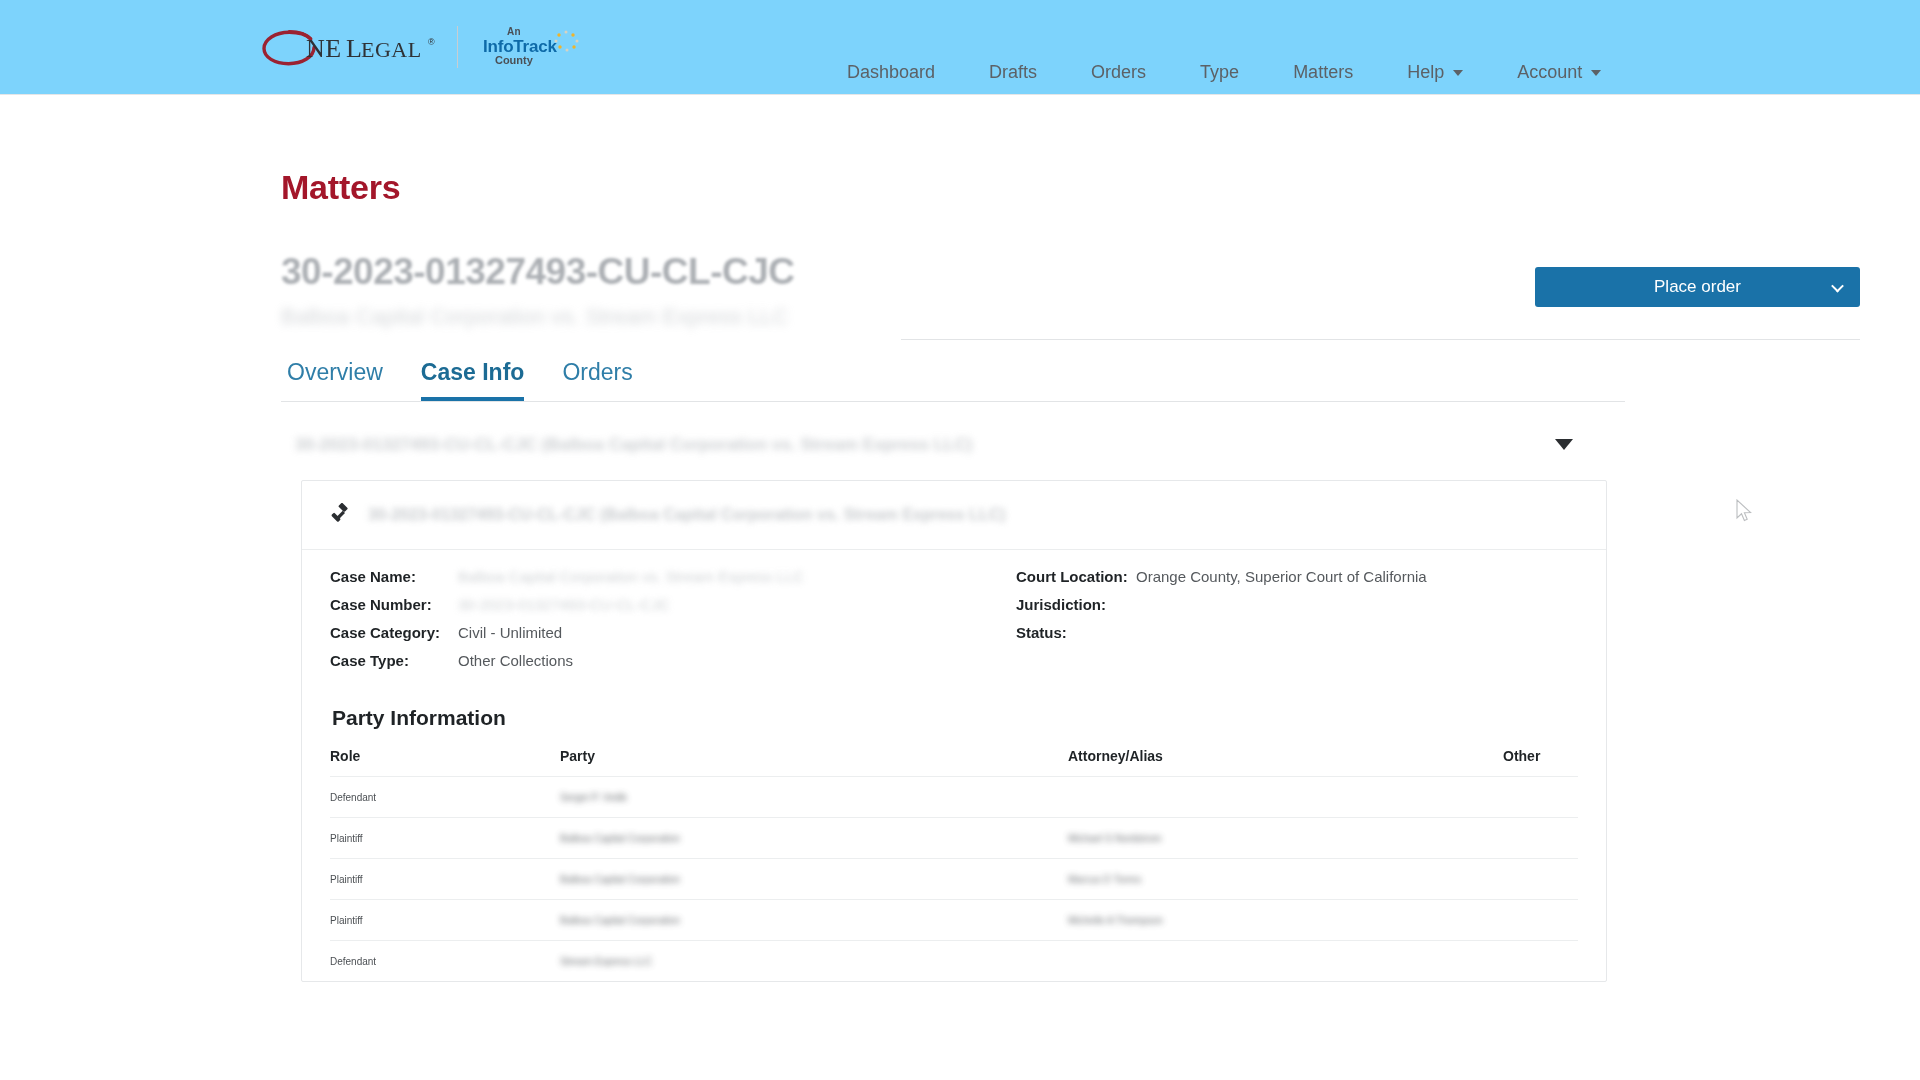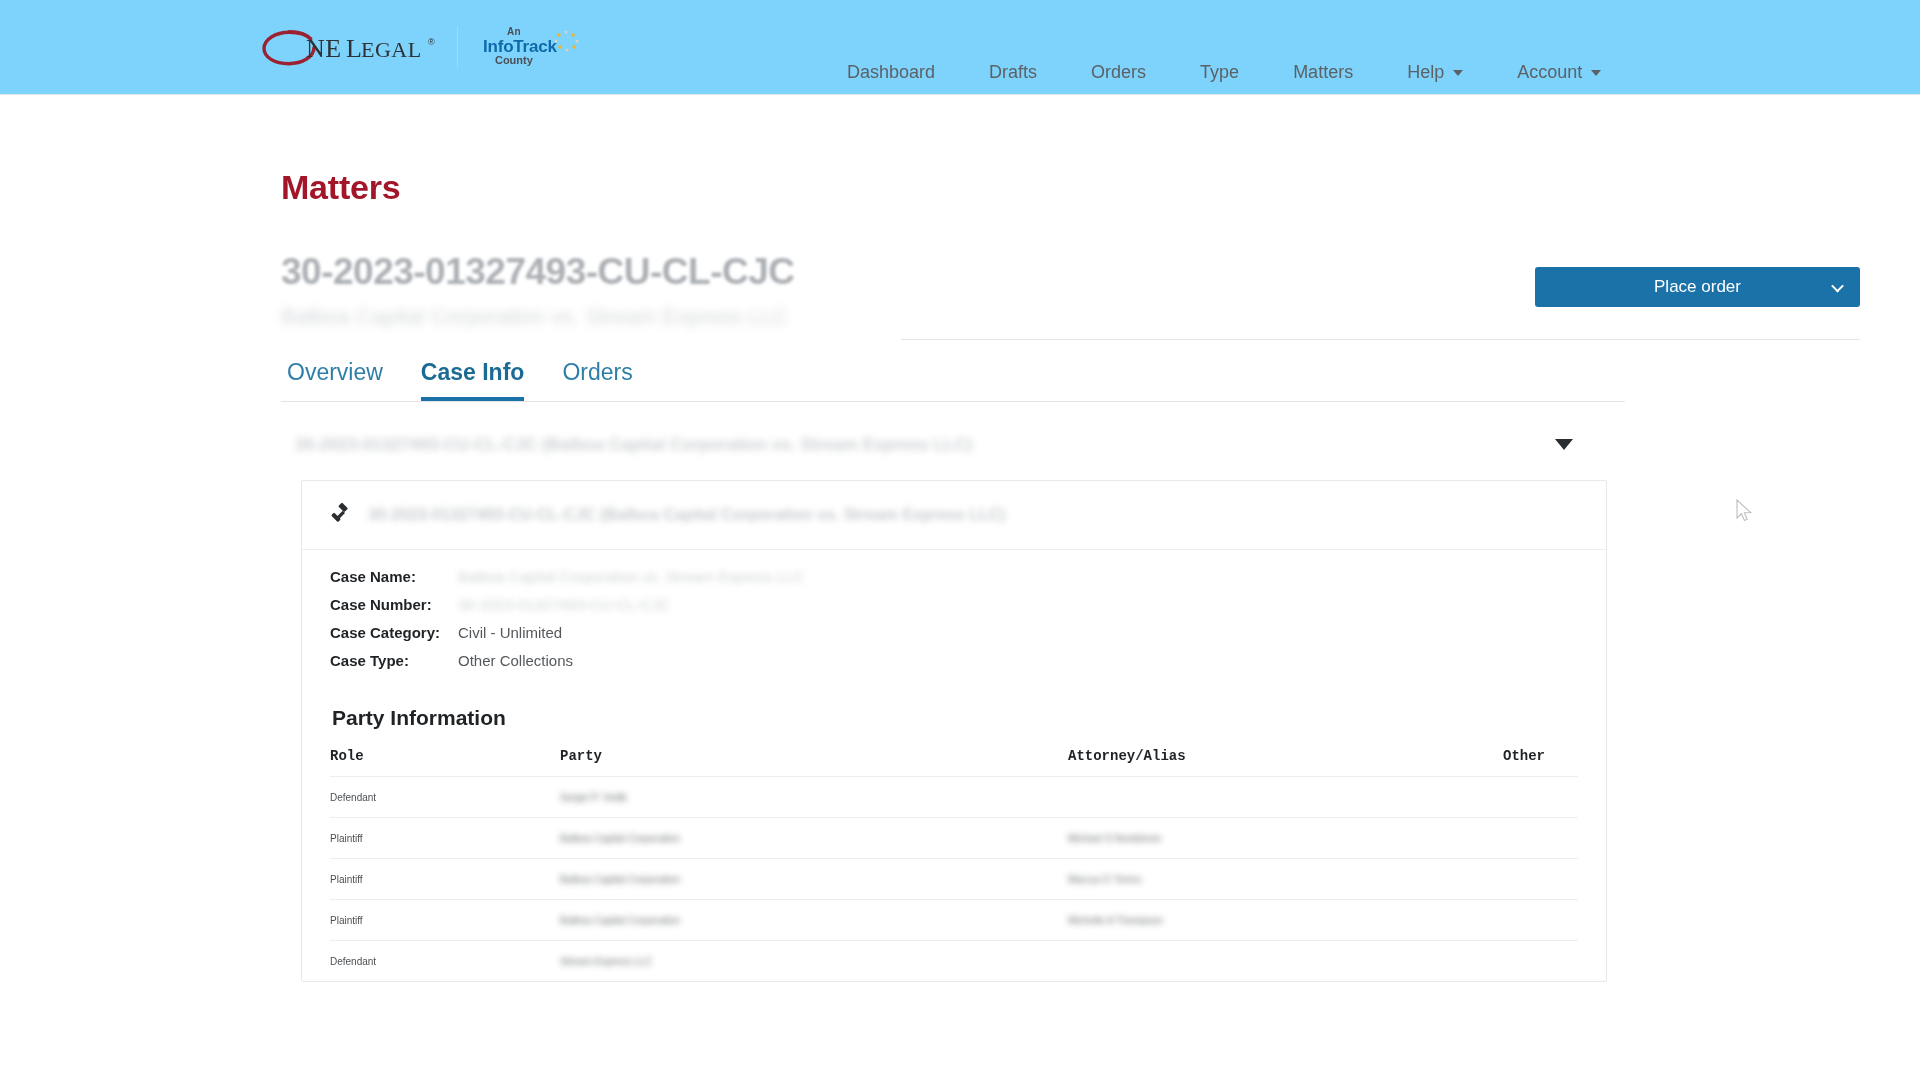--- a/index.html
+++ b/index.html
@@ -280,21 +280,20 @@
     width: 100%;
     border-collapse: collapse;
     margin-top: 14px;
   }
   table.party th {
     text-align: left;
     font-size: 14px;
     font-weight: 700;
     color: #1f2326;
     padding: 4px 0 12px 0;
-    font-family: Liberation Mono, monospace;
   }
   table.party td {
     font-size: 10px;
     color: #4c5054;
     padding: 15px 0 14px 0;
     border-top: 1px solid #eceeef;
   }
   table.party col.c-role   { width: 230px; }
   table.party col.c-party  { width: 508px; }
   table.party col.c-att    { width: 435px; }
@@ -440,20 +439,34 @@
           <div class="field-row">
             <span class="field-label">Case Category:</span>
             <span class="field-value">Civil - Unlimited</span>
           </div>
           <div class="field-row">
             <span class="field-label">Case Type:</span>
             <span class="field-value">Other Collections</span>
           </div>
         </div>
 
+        <div class="field-col">
+          <div class="field-row">
+            <span class="field-label wide">Court Location:</span>
+            <span class="field-value">Orange County, Superior Court of California</span>
+          </div>
+          <div class="field-row">
+            <span class="field-label wide">Jurisdiction:</span>
+            <span class="field-value"></span>
+          </div>
+          <div class="field-row">
+            <span class="field-label wide">Status:</span>
+            <span class="field-value"></span>
+          </div>
+        </div>
 
       </div>
 
       <h2 class="party-heading">Party Information</h2>
 
       <table class="party">
         <colgroup>
           <col class="c-role">
             <col class="c-party">
             <col class="c-att">

